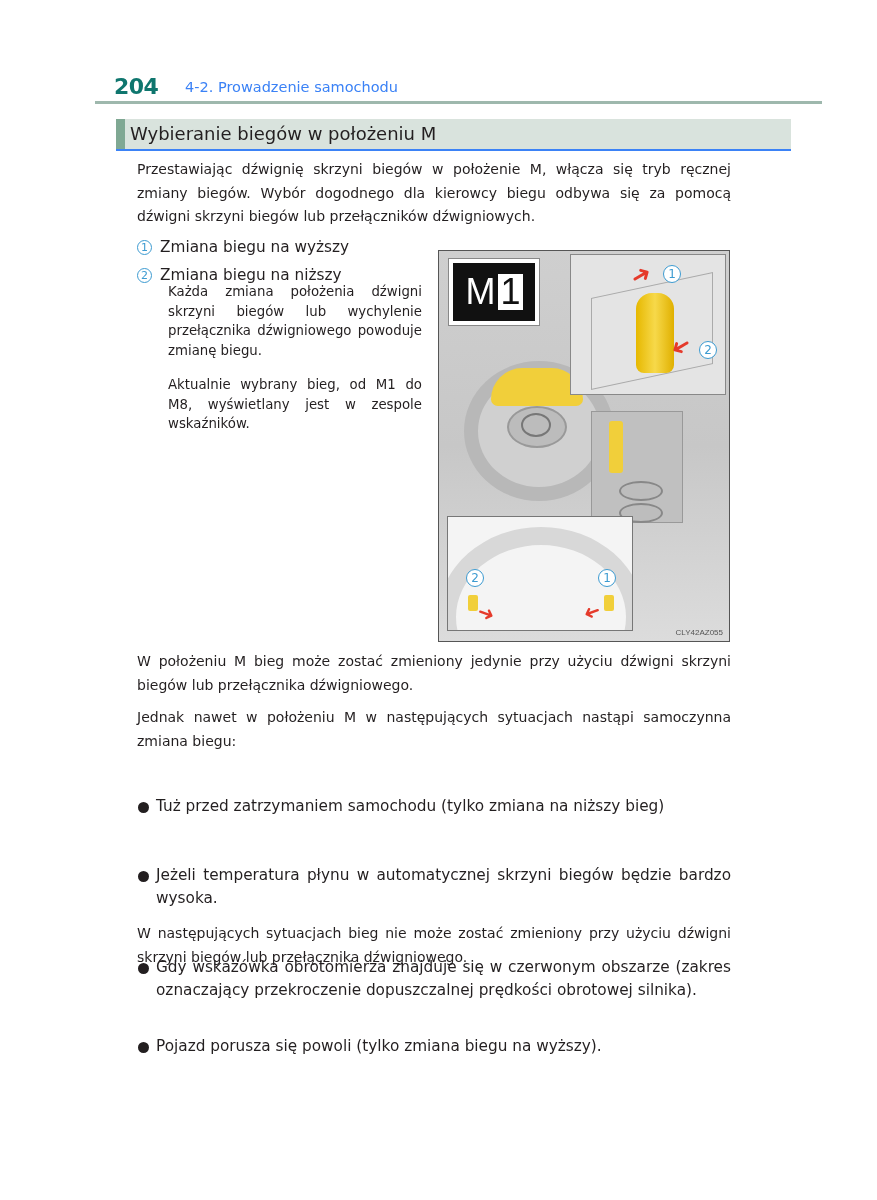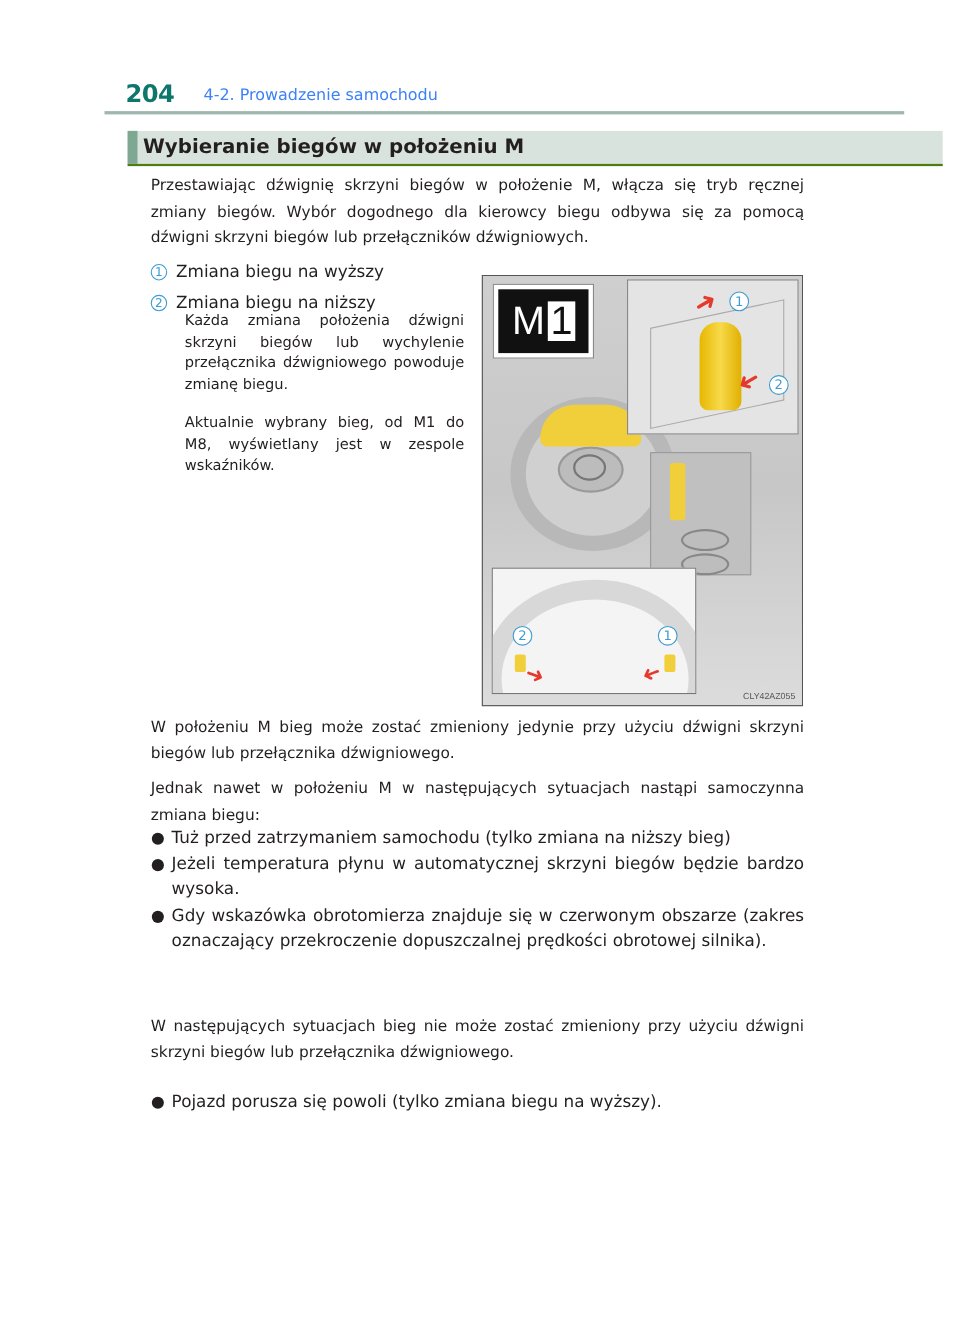--- a/index.html
+++ b/index.html
@@ -1,21 +1,21 @@
 <!DOCTYPE html>
 <html><head>
 <meta charset="utf-8">
 <style>
   html, body { margin:0; padding:0; background:#fff; }
   body { width:877px; height:1200px; position:relative; overflow:hidden;
          font-family:"DejaVu Sans", sans-serif; color:#231f20; }
   .pagenum { position:absolute; left:104px; top:74px; font-size:22px; font-weight:bold; letter-spacing:-0.5px; color:#0f766e;margin-left:10px; }
   .chapter { position:absolute; left:185px; top:79px; font-size:14.5px; color:#3b82f6; }
   .header-rule { position:absolute; left:95px; top:101px; width:727px; height:3px; background:#9eb8ad; }
-  .section-bar { position:absolute; left:116px; top:119px; width:741px; height:30px; background:#d9e3dd; border-bottom:2px solid #4d7c0f;font-weight:bold; }
+  .section-bar { position:absolute; left:116px; top:119px; width:675px; height:30px; background:#d9e3dd; border-bottom:2px solid #3b82f6; }
   .section-bar .strip { position:absolute; left:0; top:0; width:9px; height:100%; background:#7fa893; }
   .section-bar .title { position:absolute; left:14px; top:4px; font-size:18px; color:#231f20; white-space:nowrap; }
   .para { position:absolute; left:137px; width:594px; font-size:14px; line-height:23.5px; text-align:justify; text-align-last:left; }
   .para.first { top:158px; }
   .legend-item { position:absolute; left:137px; font-size:15.3px; display:flex; align-items:center; }
   .circ { display:inline-flex; width:15px; height:15px; border:1.3px solid #3d9bd1; border-radius:50%; color:#3d9bd1; font-size:11px; align-items:center; justify-content:center; margin-right:8px; box-sizing:border-box; }
   .legend-item.one { top:238px; }
   .legend-item.two { top:266px; }
   .subnote { position:absolute; left:168px; width:254px; font-size:13.3px; line-height:19.5px; text-align:justify; text-align-last:left; }
   .subnote.a { top:282px; }
@@ -48,21 +48,21 @@
   .paddle-wheel { position:absolute; left:-10px; top:10px; width:206px; height:180px; border-radius:50%; border:18px solid #d8d8d8; box-sizing:border-box; }
   .paddle { position:absolute; width:10px; height:16px; background:#f1cf3a; border-radius:2px; }
   .red-arrow { position:absolute; color:#e53a2b; font-size:20px; font-weight:bold; line-height:1; }
   .fig-code { position:absolute; right:6px; bottom:4px; font-size:8px; color:#555; font-family:"Liberation Sans", sans-serif; }
 
   .para.p2 { top:650px; }
   .para.p3 { top:706px; }
   .bullets { position:absolute; left:137px; width:594px; font-size:15.3px; line-height:23.5px; }
   .bullets.b1 { top:750px; }
   .bullets.b2 { top:990px; }
-  .bullet { position:relative; padding-left:19px; text-align:justify; text-align-last:left; }
+  .bullet { position:relative; padding-left:19px; text-align:justify; text-align-last:left;margin-top:45px; }
   .bullet .dot { position:absolute; left:1px; top:7px; width:11px; height:11px; border-radius:50%; background:#231f20; }
   .para.p4 { top:922px; }
 </style>
 </head>
 <body>
 
 <div class="pagenum">204</div>
 <div class="chapter">4-2. Prowadzenie samochodu</div>
 <div class="header-rule"></div>
 

